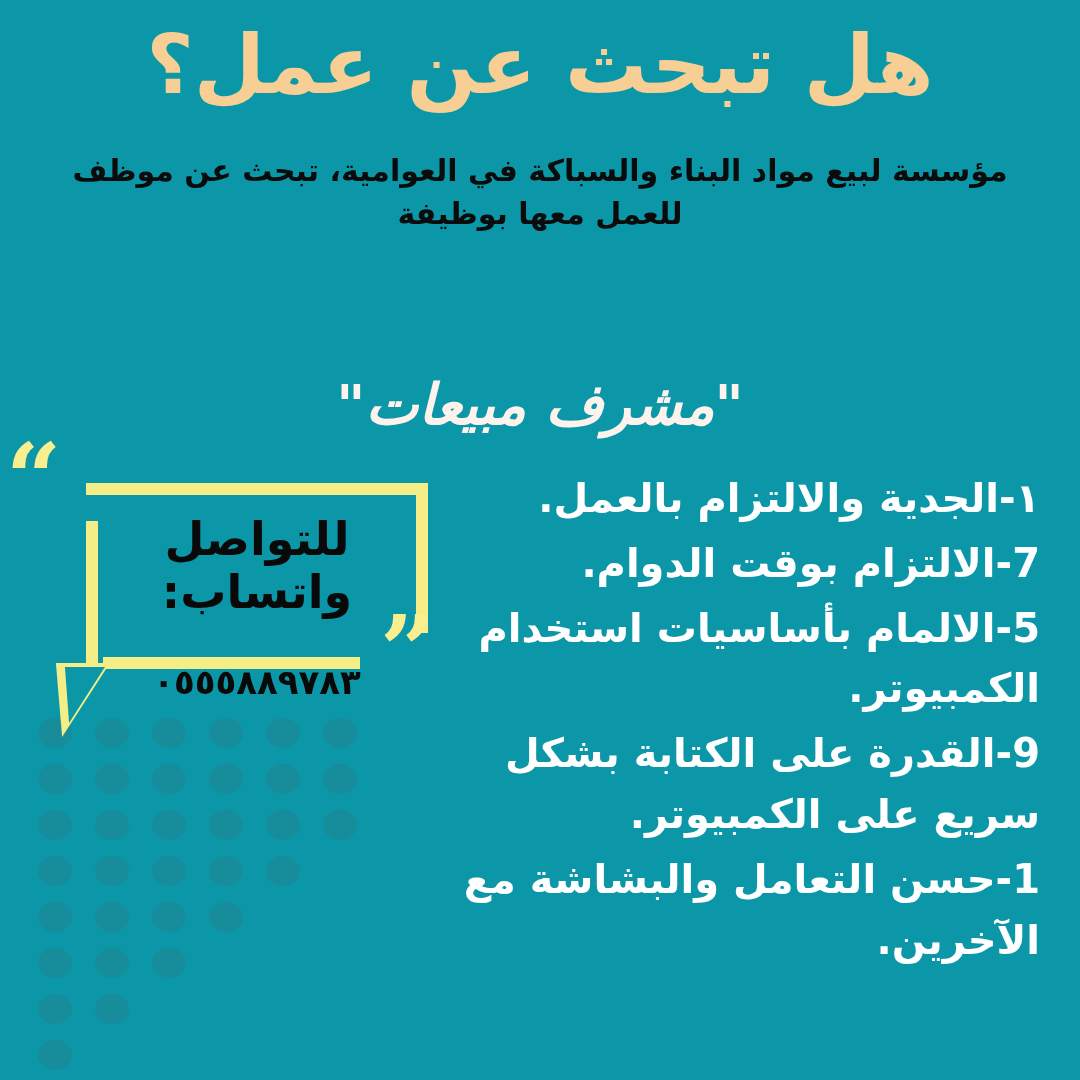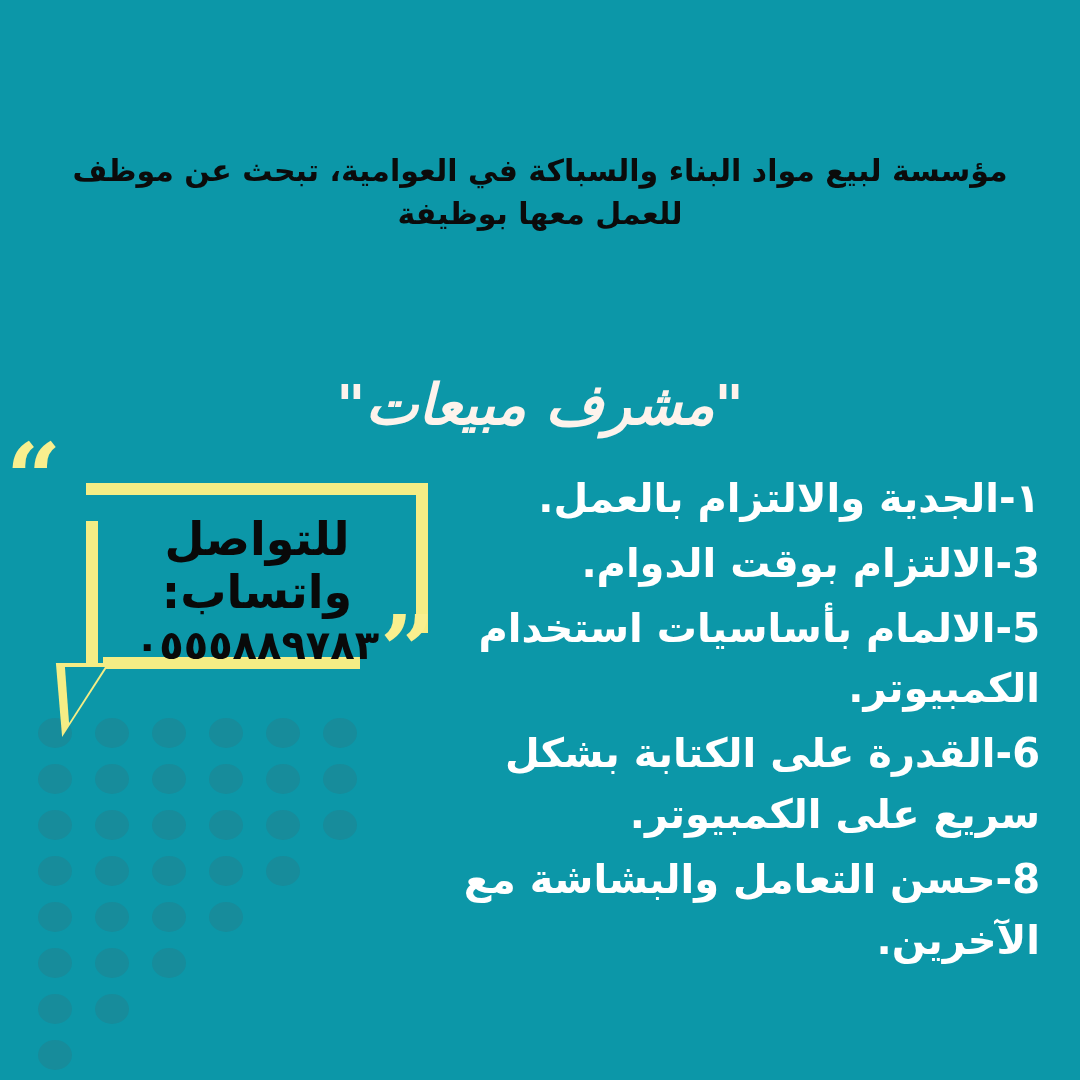--- a/index.html
+++ b/index.html
@@ -163,24 +163,25 @@
     color: #090909;
     font-weight: bold;
     direction: rtl;
   }
   #contact-label {
     font-size: 46px;
     line-height: 1.15;
     display: block;
   }
   #contact-phone {
-    font-size: 40px;
+    font-size: 34px;
     line-height: 1.3;
     display: block;
     letter-spacing: 1px;
+    margin-top: 41px;
   }
 </style>
 </head>
 <body>
 
 <div id="poster">
 
   <div id="dot-grid">
       <div class="dot" style="left: 38px; top: 18px;"></div>
       <div class="dot" style="left: 95px; top: 18px;"></div>
@@ -210,31 +211,32 @@
       <div class="dot" style="left: 152px; top: 202px;"></div>
       <div class="dot" style="left: 209px; top: 202px;"></div>
       <div class="dot" style="left: 38px; top: 248px;"></div>
       <div class="dot" style="left: 95px; top: 248px;"></div>
       <div class="dot" style="left: 152px; top: 248px;"></div>
       <div class="dot" style="left: 38px; top: 294px;"></div>
       <div class="dot" style="left: 95px; top: 294px;"></div>
       <div class="dot" style="left: 38px; top: 340px;"></div>
     </div>
 
+  <div id="headline">هل تبحث عن عمل؟</div>
 
   <div id="intro">مؤسسة لبيع مواد البناء والسباكة في العوامية، تبحث عن موظف للعمل معها بوظيفة</div>
 
   <div id="job-title">"مشرف مبيعات"</div>
 
   <div id="requirements">
     <div class="req-item">١-الجدية والالتزام بالعمل.</div>
-    <div class="req-item">3-الالتزام بوقت الدوام.</div>
+    <div class="req-item">7-الالتزام بوقت الدوام.</div>
     <div class="req-item">5-الالمام بأساسيات استخدام الكمبيوتر.</div>
-    <div class="req-item">6-القدرة على الكتابة بشكل سريع على الكمبيوتر.</div>
-    <div class="req-item">8-حسن التعامل والبشاشة مع الآخرين.</div>
+    <div class="req-item">9-القدرة على الكتابة بشكل سريع على الكمبيوتر.</div>
+    <div class="req-item">1-حسن التعامل والبشاشة مع الآخرين.</div>
   </div>
 
   <div id="contact-bubble">
     <div class="frame-top"></div>
     <div class="frame-right"></div>
     <div class="frame-bottom"></div>
     <div class="frame-left"></div>
     <div class="tail"></div>
     <div class="tail-mask"></div>
 

